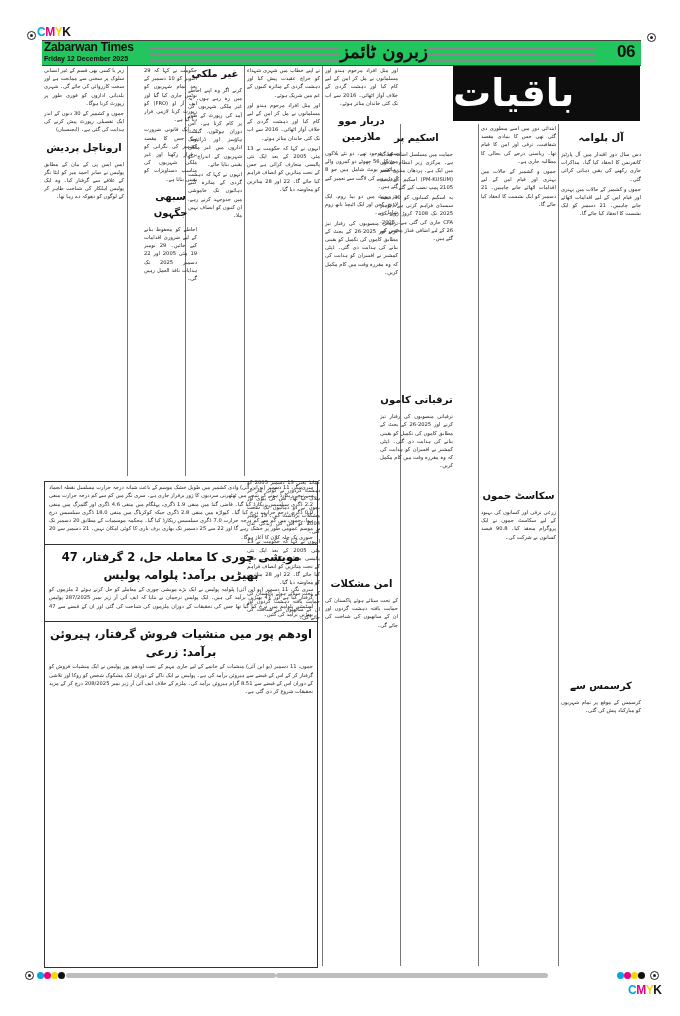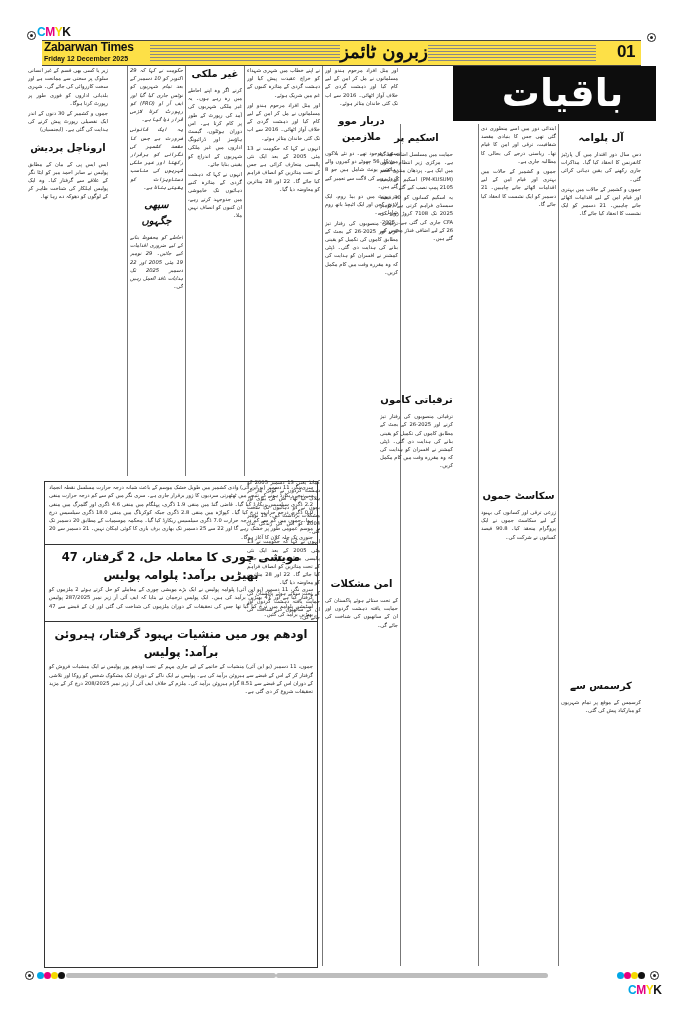--- a/index.html
+++ b/index.html
@@ -6,33 +6,33 @@
   body {
     width: 680px; height: 1016px; background: #ffffff; position: relative; overflow: hidden;
     font-family: "DejaVu Sans", sans-serif; color: #111;
   }
   .reg-mark { position: absolute; width: 9px; height: 9px; border: 1px solid #222; border-radius: 50%; box-sizing: border-box; }
   .reg-mark::after { content: ""; position: absolute; left: 2px; top: 2px; width: 3px; height: 3px; background: #222; border-radius: 50%; }
   .cmyk-label { position: absolute; font-family: "Liberation Sans", sans-serif; font-weight: 700; font-size: 12px; letter-spacing: -0.5px; }
   .cmyk-label .c { color: #00a6e6; } .cmyk-label .m { color: #e4007f; } .cmyk-label .y { color: #f5d800; } .cmyk-label .k { color: #111; }
 
   
-  .masthead { position: absolute; left: 42px; top: 40px; width: 599px; height: 24px; border-top: 1px solid #444; border-bottom: 1px solid #444; background: #fde047; }
+  .masthead { position: absolute; left: 42px; top: 40px; width: 599px; height: 24px; border-top: 1px solid #444; border-bottom: 1px solid #444; background: #22c55e; }
   .mast-en { position: absolute; left: 2px; top: 0; font-family: "Liberation Sans", sans-serif; }
   .mast-title { font-size: 12px; font-weight: 700; letter-spacing: -0.3px; line-height: 13px; color: #111; }
   .mast-date { font-size: 7px; font-weight: 700; line-height: 9px; color: #111; }
   .mast-lines { position: absolute; top: 4px; height: 16px;
     background: repeating-linear-gradient(to bottom, #888 0px, #888 1px, transparent 1px, transparent 3px); }
   .mast-lines.l1 { left: 108px; width: 190px; }
   .mast-lines.l2 { left: 386px; width: 168px; }
   .mast-urdu { position: absolute; left: 298px; top: 1px; width: 88px; text-align: center; direction: rtl; font-family: "DejaVu Serif", serif; font-size: 18px; font-weight: 700; line-height: 20px; }
   .page-no { position: absolute; right: 6px; top: 0; font-family: "Liberation Sans", sans-serif; font-weight: 900; font-size: 17px; line-height: 22px; letter-spacing: -0.5px; }
 
   
-  .banner { position: absolute; left: 453px; top: 66px; width: 187px; height: 55px; background: #0d0d0d; color: #fff; text-align: center; direction: rtl; font-family: "DejaVu Sans", sans-serif; font-weight: 700; font-size: 38px; line-height: 55px; padding-left: 16px; }
+  .banner { position: absolute; left: 453px; top: 66px; width: 187px; height: 55px; background: #0d0d0d; color: #fff; text-align: left; direction: rtl; font-family: "DejaVu Sans", sans-serif; font-weight: 700; font-size: 38px; line-height: 55px; }
 
   
   .col { position: absolute; direction: rtl; text-align: justify; font-size: 5.2px; line-height: 8.2px; color: #222; overflow: hidden; }
   .col p { margin: 0 0 2px 0; }
   .col .hd { text-align: center; font-size: 10px; font-weight: 700; line-height: 16px; margin: 6px 0 4px; color: #111; }
   .col-rule { position: absolute; width: 1px; background: #777; }
 
   
   .news-box { position: absolute; left: 44px; top: 481px; width: 274px; height: 487px; border: 1px solid #333; box-sizing: border-box; direction: rtl; }
   .news-box .head { text-align: center; font-weight: 700; color: #111; }
@@ -63,41 +63,41 @@
 </div>
 
 <header class="masthead">
   <div class="mast-en">
     <div class="mast-title">Zabarwan Times</div>
     <div class="mast-date">Friday 12 December 2025</div>
   </div>
   <div class="mast-lines l1"></div>
   <div class="mast-urdu">زبرون ٹائمز</div>
   <div class="mast-lines l2"></div>
-  <div class="page-no">01</div>
+  <div class="page-no">06</div>
 </header>
 
 <div class="banner">باقیات</div>
 
 <div class="col-rule" style="left:127px; top:66px; height:410px;"></div>
 <div class="col-rule" style="left:185px; top:66px; height:410px;"></div>
 <div class="col-rule" style="left:244px; top:66px; height:410px;"></div>
 <div class="col-rule" style="left:322px; top:66px; height:900px;"></div>
 <div class="col-rule" style="left:400px; top:124px; height:842px;"></div>
 <div class="col-rule" style="left:478px; top:124px; height:842px;"></div>
 <div class="col-rule" style="left:558px; top:124px; height:842px;"></div>
 
-<section class="col" style="left:28px; top:66px; width:80px; height:410px;">
+<section class="col" style="left:44px; top:66px; width:80px; height:410px;">
   <p>زیر یا کسی بھی قسم کے غیر انسانی سلوک پر سختی سے ممانعت ہے اور سخت کارروائی کی جائے گی۔ شہری بلدیاتی اداروں کو فوری طور پر رپورٹ کرنا ہوگا۔</p>
   <p>جموں و کشمیر کے 30 دنوں کے اندر ایک تفصیلی رپورٹ پیش کرنے کی ہدایت کی گئی ہے۔ (ایجنسیاں)</p>
   <div class="hd">اروناچل پردیش</div>
   <p>ایس ایس پی کے بیان کے مطابق پولیس نے صابر احمد میر کو ایٹا نگر کے علاقے سے گرفتار کیا۔ وہ ایک پولیس اہلکار کی شناخت ظاہر کر کے لوگوں کو دھوکہ دے رہا تھا۔</p>
 </section>
 
-<section class="col" style="left:130px; top:66px; width:53px; height:410px;font-style:italic;">
+<section class="col" style="left:144px; top:66px; width:53px; height:410px;">
   <p>حکومت نے کہا کہ 29 اکتوبر کو 10 دسمبر کے بعد تمام شہریوں کو نوٹس جاری کیا گیا اور ایف آر او (FRO) کو رپورٹ کرنا لازمی قرار دیا گیا ہے۔</p>
   <p>یہ ایک قانونی ضرورت ہے جس کا مقصد کشمیر کی نگرانی کو برقرار رکھنا اور غیر ملکی شہریوں کی مناسب دستاویزات کو یقینی بنانا ہے۔</p>
   <div class="hd">سبھی جگہوں</div>
   <p>احاطے کو محفوظ بنانے کے لیے ضروری اقدامات کیے جائیں۔ 29 نومبر 19 مئی 2005 اور 22 دسمبر 2025 تک ہدایات نافذ العمل رہیں گی۔</p>
 </section>
 
 <section class="col" style="left:188px; top:66px; width:54px; height:410px;">
   <div class="hd" style="margin-top:0;">غیر ملکی</div>
   <p>کرنے اگر وہ اپنے احاطے میں رہ رہے ہوں۔ یہ غیر ملکی شہریوں کی آمد کی رپورٹ کے طور پر کام کرتا ہے۔ اس دوران ہوٹلوں، گیسٹ ہاؤسز اور ڈرائیونگ اداروں میں غیر ملکی شہریوں کے اندراج کو یقینی بنایا جائے۔</p>
   <p>انہوں نے کہا کہ دہشت گردی کے متاثرہ کنبے دہائیوں تک خاموشی میں جدوجہد کرتے رہے، ان کنبوں کو انصاف نہیں ملا۔</p>
@@ -152,21 +152,21 @@
   <article>
     <div class="body">سری نگر، 11 دسمبر (یو این آئی) وادی کشمیر میں طویل خشک موسم کے باعث شبانہ درجہ حرارت مسلسل نقطہ انجماد سے نیچے ریکارڈ ہونے کے نتیجے میں ٹھٹھرتی سردیوں کا زور برقرار جاری ہے۔ سری نگر میں کم سے کم درجہ حرارت منفی 2.2 ڈگری سیلسیس ریکارڈ کیا گیا۔ قاضی گنڈ میں منفی 1.9 ڈگری، پہلگام میں منفی 4.6 ڈگری اور گلمرگ میں منفی 0.0 ڈگری درجہ حرارت درج کیا گیا۔ کپواڑہ میں منفی 2.8 ڈگری جبکہ کوکرناگ میں منفی 18.0 ڈگری سیلسیس درج ہوا۔ جموں میں کم سے کم درجہ حرارت 7.0 ڈگری سیلسیس ریکارڈ کیا گیا۔ محکمہ موسمیات کے مطابق 20 دسمبر تک موسم عمومی طور پر خشک رہے گا اور 22 سے 25 دسمبر تک بھاری برف باری کا کوئی امکان نہیں۔ 21 دسمبر سے 20 جنوری تک چلہ کلان کا آغاز ہوگا۔</div>
   </article>
   <hr>
   <article>
     <div class="head h3">مویشی چوری کا معاملہ حل، 2 گرفتار، 47 بھیڑیں برآمد: پلوامہ پولیس</div>
     <div class="body">سری نگر، 11 دسمبر (یو این آئی) پلوامہ پولیس نے ایک بڑے مویشی چوری کے معاملے کو حل کرتے ہوئے 2 ملزموں کو گرفتار کیا ہے اور 47 بھیڑیں برآمد کی ہیں۔ ایک پولیس ترجمان نے بتایا کہ ایف آئی آر زیر نمبر 287/2025 پولیس اسٹیشن پلوامہ میں درج کیا گیا تھا جس کی تحقیقات کے دوران ملزموں کی شناخت کی گئی اور ان کے قبضے سے 47 بھیڑیں برآمد کی گئیں۔</div>
   </article>
   <hr>
   <article>
-    <div class="head h3">اودھم پور میں منشیات بہبود گرفتار، ہیروئن برآمد: پولیس</div>
+    <div class="head h3">اودھم پور میں منشیات فروش گرفتار، ہیروئن برآمد: زرعی</div>
     <div class="body">جموں، 11 دسمبر (یو این آئی) منشیات کے خاتمے کے لیے جاری مہم کے تحت اودھم پور پولیس نے ایک منشیات فروش کو گرفتار کر کے اس کے قبضے سے ہیروئن برآمد کی ہے۔ پولیس نے ایک ناکے کے دوران ایک مشکوک شخص کو روکا اور تلاشی کے دوران اس کے قبضے سے 8.51 گرام ہیروئن برآمد کی۔ ملزم کے خلاف ایف آئی آر زیر نمبر 208/2025 درج کر کے مزید تحقیقات شروع کر دی گئی ہے۔</div>
   </article>
 </section>
 
 <span class="dot" style="left:37px; background:#00a6e6;"></span>
 <span class="dot" style="left:44px; background:#e4007f;"></span>
 <span class="dot" style="left:51px; background:#f5d800;"></span>
 <span class="dot" style="left:58px; background:#111;"></span>
 <div class="footer-bar"></div>
 <div class="footer-bar r"></div>

